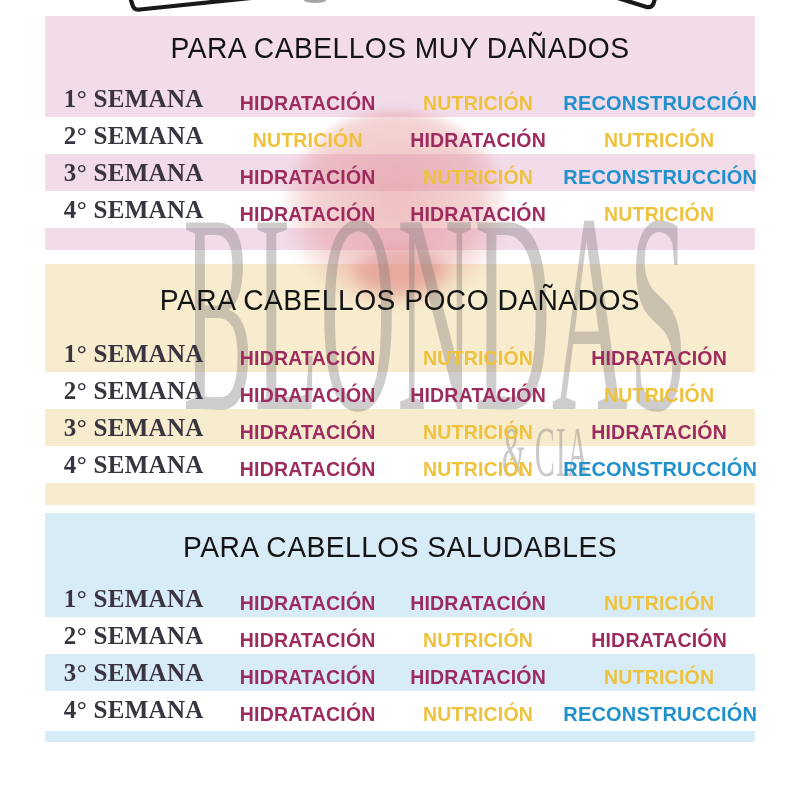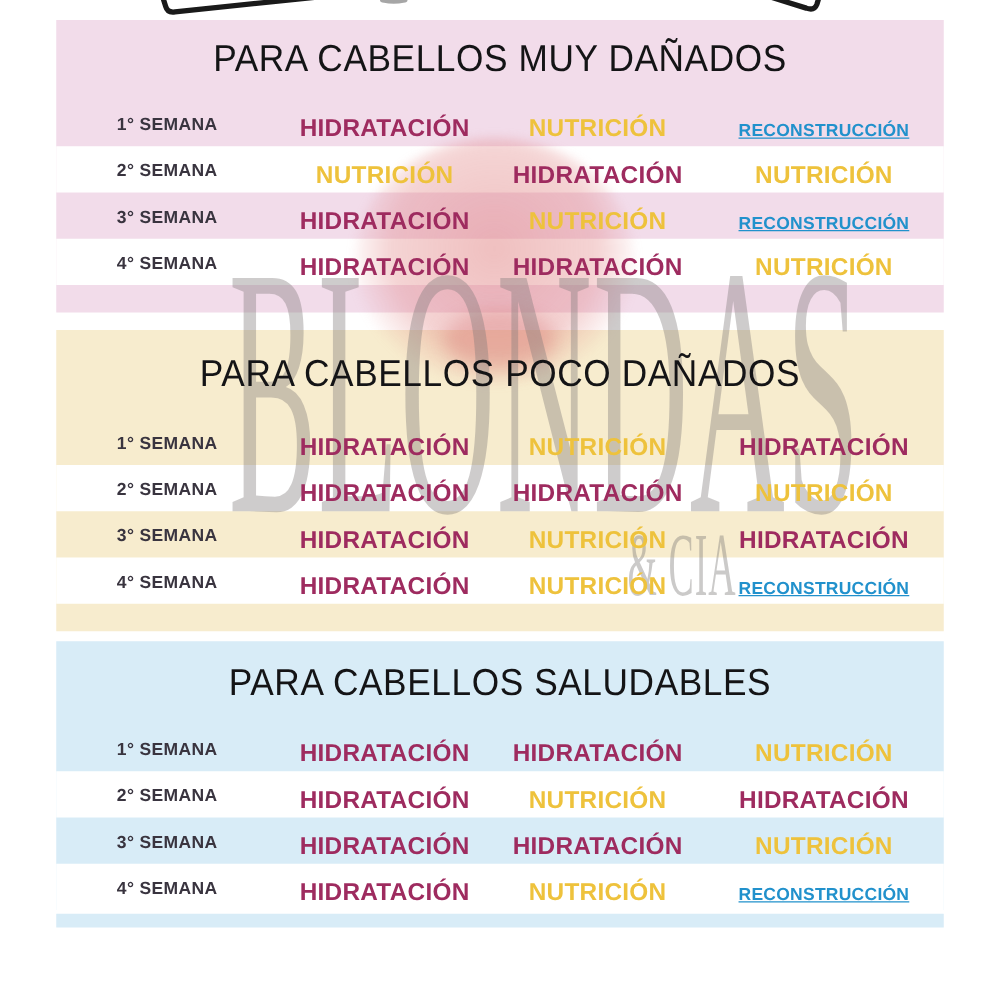--- a/index.html
+++ b/index.html
@@ -24,23 +24,23 @@
   .panel-bg{position:absolute;left:45px;width:710px;}
   .row-stripe{position:absolute;left:0;width:710px;height:37px;background:#ffffff;}
   .strip{position:absolute;left:45px;width:710px;}
   
   .panel-fg{position:absolute;left:45px;width:710px;background:transparent;}
   .panel-title{margin:0;display:flex;align-items:center;justify-content:center;
     font-weight:400;font-size:30px;color:#141416;letter-spacing:.5px;
     transform:scaleX(.94);transform-origin:center;white-space:nowrap;}
   .row{display:grid;grid-template-columns:25% 24% 24% 27%;height:37px;align-items:center;}
   .cell{text-align:center;font-weight:bold;white-space:nowrap;}
-  .week{font-size:14px;letter-spacing:.3px;}
+  .week{font-size:25px;letter-spacing:.3px;font-family:Liberation Serif, serif;}
   .treat{font-size:19.5px;letter-spacing:.2px;margin-top:10px;}
-  .treat.small{font-size:14px;text-decoration:underline;}
+  .treat.small{font-size:20px;}
   
   .wm-main{position:absolute;left:183px;top:171px;font-family:"Liberation Serif",serif;
     font-weight:400;font-size:285px;line-height:1;letter-spacing:3px;
     color:rgba(125,122,120,.38);transform:scaleX(.37);transform-origin:left top;white-space:nowrap;}
   .wm-sub{position:absolute;left:502px;top:416px;font-family:"Liberation Serif",serif;
     font-weight:400;font-size:72px;line-height:1;letter-spacing:2px;
     color:rgba(125,122,120,.40);transform:scaleX(.42);transform-origin:left top;white-space:nowrap;}
 </style>
 </head>
 <body>

